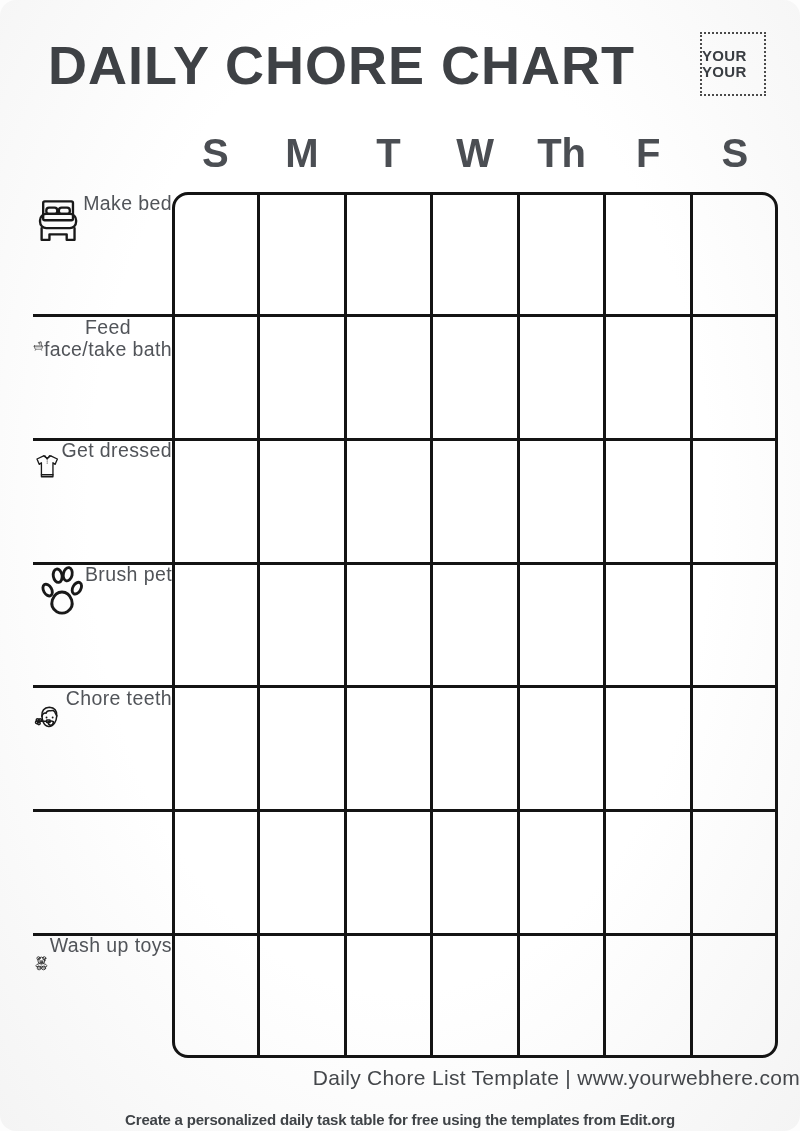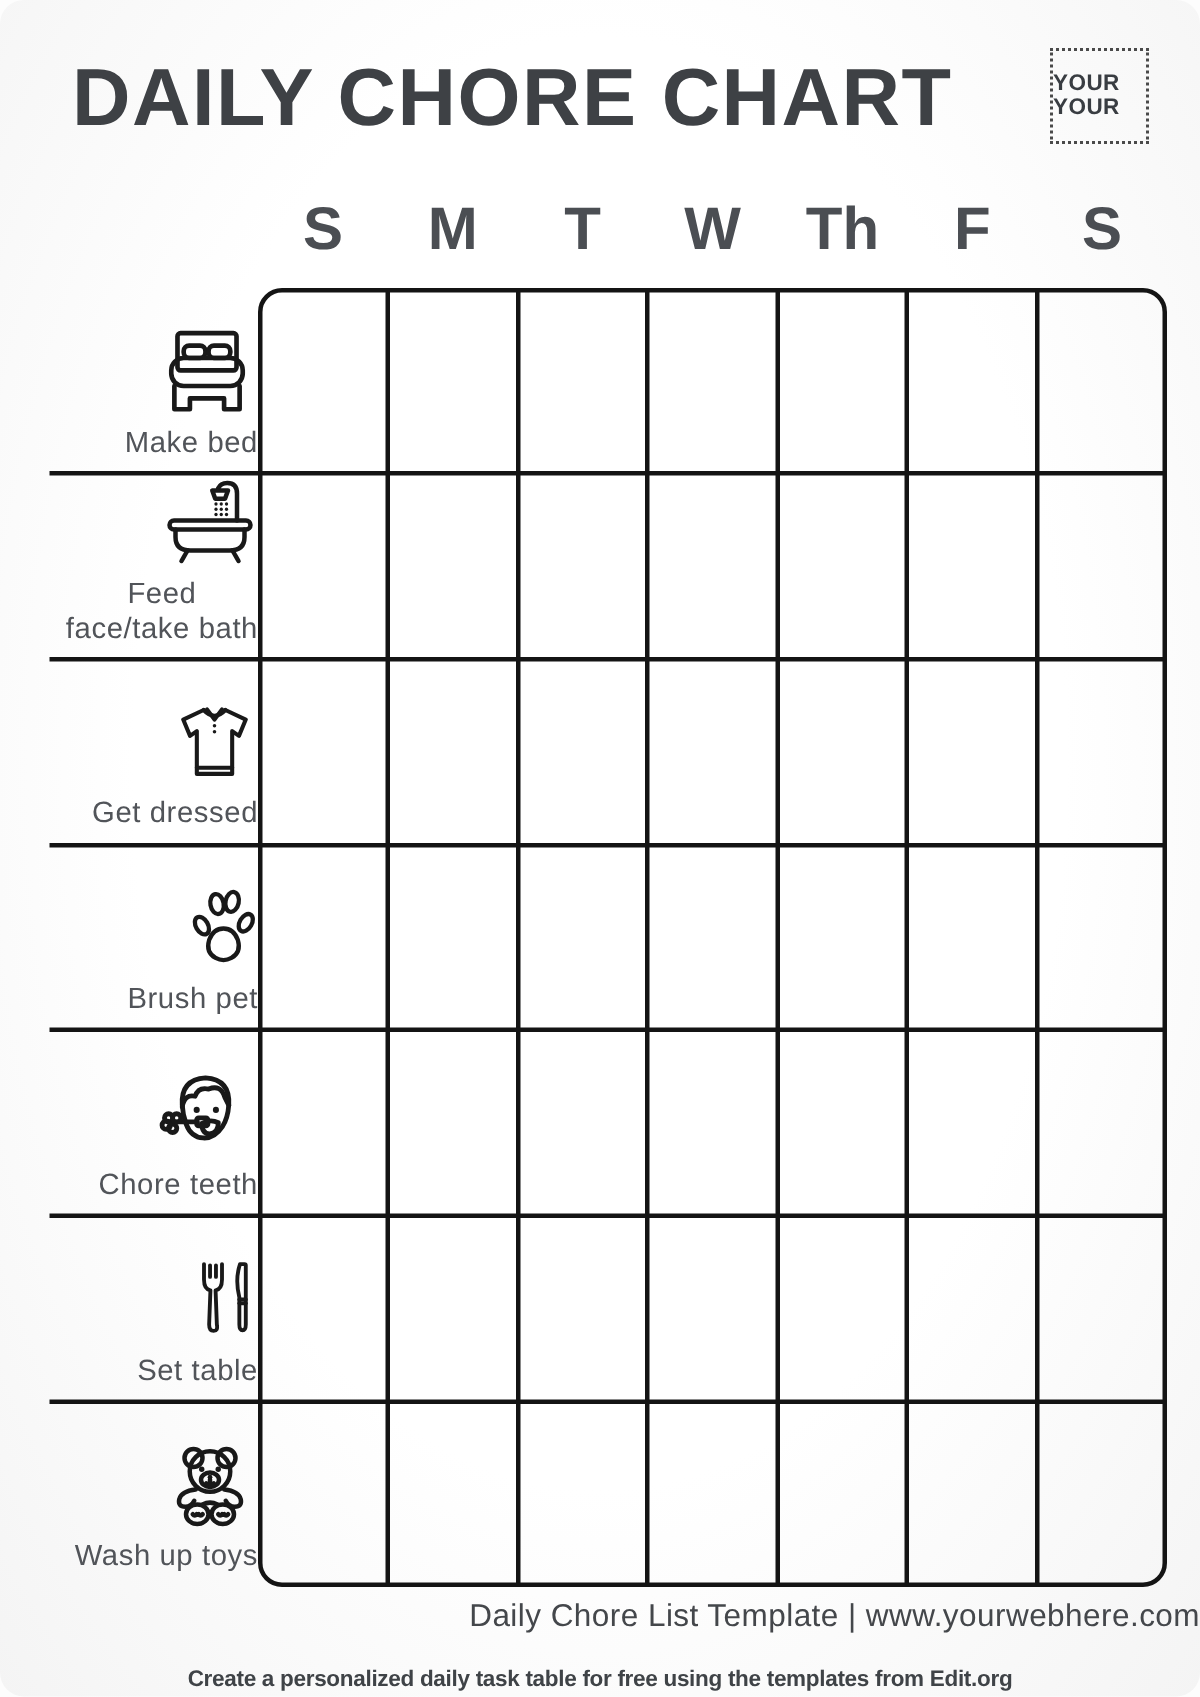--- a/index.html
+++ b/index.html
@@ -26,21 +26,21 @@
 
   .grid-area{position:absolute;left:33px;top:192px;width:745px;height:866px;}
   .grid-border{position:absolute;left:139px;top:0;width:606px;height:866px;
                border:3px solid var(--ink);border-radius:16px;}
   .vline{position:absolute;top:0;width:3px;height:866px;background:var(--ink);}
   .hline{position:absolute;left:0;width:745px;height:3px;background:var(--ink);}
   .v1{left:224px}.v2{left:311px}.v3{left:397px}.v4{left:484px}.v5{left:570px}.v6{left:657px}
   .h1{top:122px}.h2{top:246px}.h3{top:370px}.h4{top:493px}.h5{top:617px}.h6{top:741px}
 
   .row-label{position:absolute;left:0;width:139px;height:124px;display:flex;
-             flex-direction:column;align-items:flex-end;justify-content:flex-end;
+             flex-direction:row;align-items:flex-start;justify-content:flex-end;
              padding-bottom:10px;}
   .row-label svg{display:block;margin-bottom:7px;}
   .lbl{text-align:center;font-size:19.5px;letter-spacing:.4px;color:var(--label-text);
        line-height:1.15;white-space:nowrap;}
   .lbl span{display:block;}
   .r0{top:0}.r1{top:124px}.r2{top:247px}.r3{top:371px}.r4{top:495px}.r5{top:619px}.r6{top:742px}
 
   .icon{stroke:#191919;fill:none;stroke-width:3;stroke-linecap:round;stroke-linejoin:round;}
   .icon .fill{fill:#191919;stroke:none;}
 
@@ -162,33 +162,20 @@
         <circle cx="9" cy="33" r="2.6"></circle>
           <circle cx="7.5" cy="37.5" r="2.6"></circle>
         <circle cx="11.5" cy="39.5" r="2.6"></circle>
           <circle cx="14" cy="33" r="2.6"></circle>
       </svg>
       <div class="lbl">
         <span>Chore teeth</span>
       </div>
     </div>
 
-    <div class="row-label r5">
-      <svg class="icon" width="48" height="62" viewBox="0 0 56 60">
-        <path d="M14 4 V16 Q14 23.5 19 24.5 L18 51 Q18 56 21.5 56 Q25 56 24 51 L23 24.5 Q28 23.5 28 16 V4"></path>
-        <path d="M18.7 5 V14"></path>
-          <path d="M23.3 5 V14"></path>
-        <path d="M42 4 H45.5 Q46.5 4 46.5 5 L46.5 51 Q46.5 55.5 44 55.5 Q41.5 55.5 41.5 51 L41.5 30 Q38 16 42 4 Z"></path>
-        <path d="M41.5 31.5 H46.5"></path>
-          <path d="M41.5 34.5 H46.5"></path>
-      </svg>
-      <div class="lbl">
-        <span>Set table</span>
-      </div>
-    </div>
 
     <div class="row-label r6">
       <svg class="icon" width="64" height="58" viewBox="0 0 64 58">
         <circle cx="21" cy="11" r="6"></circle>
           <circle cx="43" cy="11" r="6"></circle>
         <circle cx="32" cy="20" r="13.5"></circle>
         <circle class="fill" cx="26.5" cy="18.5" r="1.8"></circle>
         <circle class="fill" cx="37.5" cy="18.5" r="1.8"></circle>
         <ellipse cx="32" cy="25.5" rx="6" ry="4.8"></ellipse>
         <circle class="fill" cx="32" cy="23.8" r="1.6"></circle>

